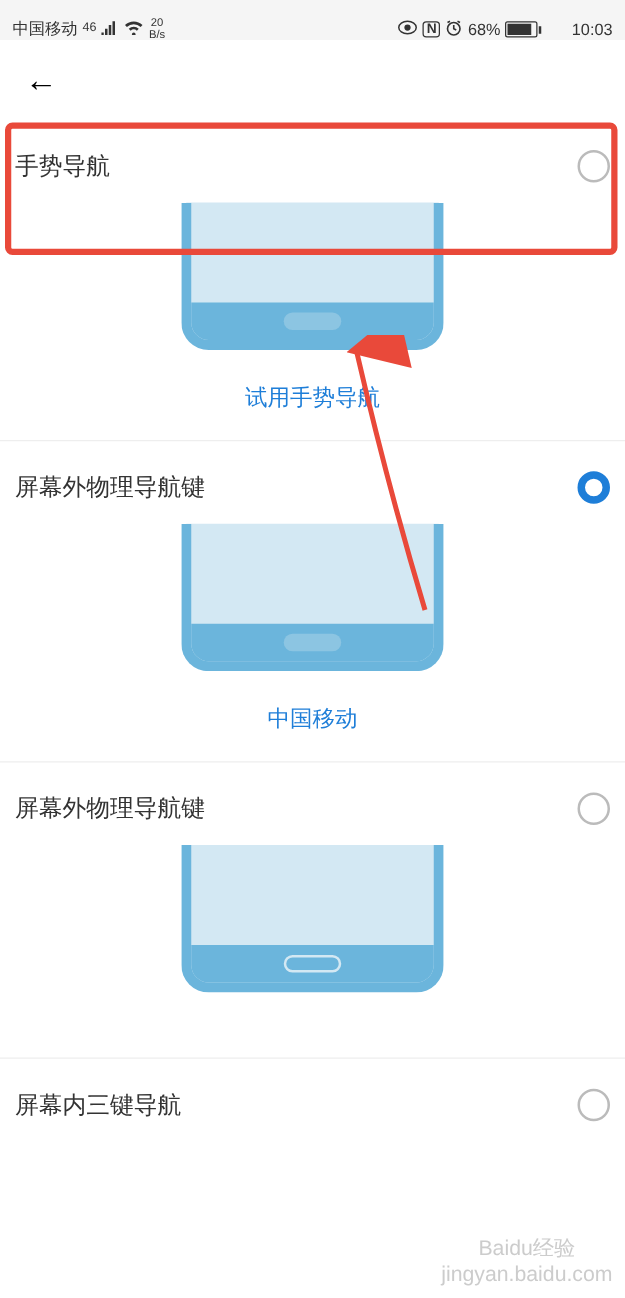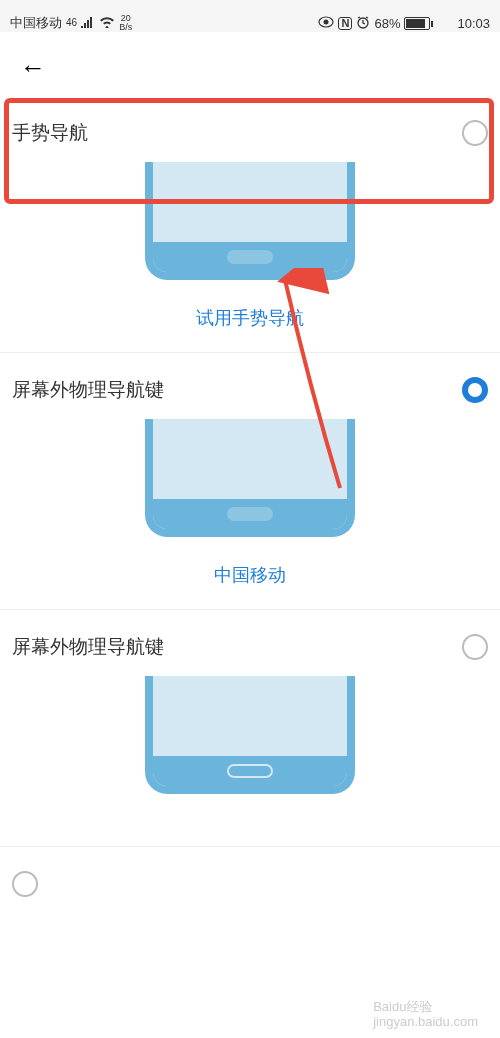--- a/index.html
+++ b/index.html
@@ -122,25 +122,25 @@
     
     .arrow-annot {
       position: absolute;
       pointer-events: none;
       left: 270px;
       top: 268px;
     }
     
     .watermark {
       position: absolute;
-      right: 22px;
+      right: 10px;
       bottom: 8px;
-      font-size: 13px;
+      font-size: 17px;
       color: #ccc;
-      text-align: left;
+      text-align: center;
       line-height: 1.2;
     }
   </style>
 </head>
 <body>
 
 <div class="status-bar">
   <div class="status-left">
     <span>中国移动</span>
     <span class="signal-text">46</span>
@@ -231,20 +231,21 @@
         <div class="phone-chin">
           <div class="home-pill-outline"></div>
         </div>
       </div>
   </div>
 </div>
 <div style="height:44px;"></div>
 <div class="divider"></div>
 
 <div class="option-row">
+  <span>屏幕内三键导航</span>
   <span class="radio"></span>
 </div>
 
 <div class="highlight-box"></div>
 <div class="arrow-annot">
   <svg width="90" height="230" viewBox="0 0 90 230">
     <defs>
       <marker id="ah" markerWidth="12" markerHeight="16" refX="6" refY="2" orient="auto">
         <path d="M0 12 L6 0 L12 12 Z" fill="#e9493a"></path>
       </marker>

